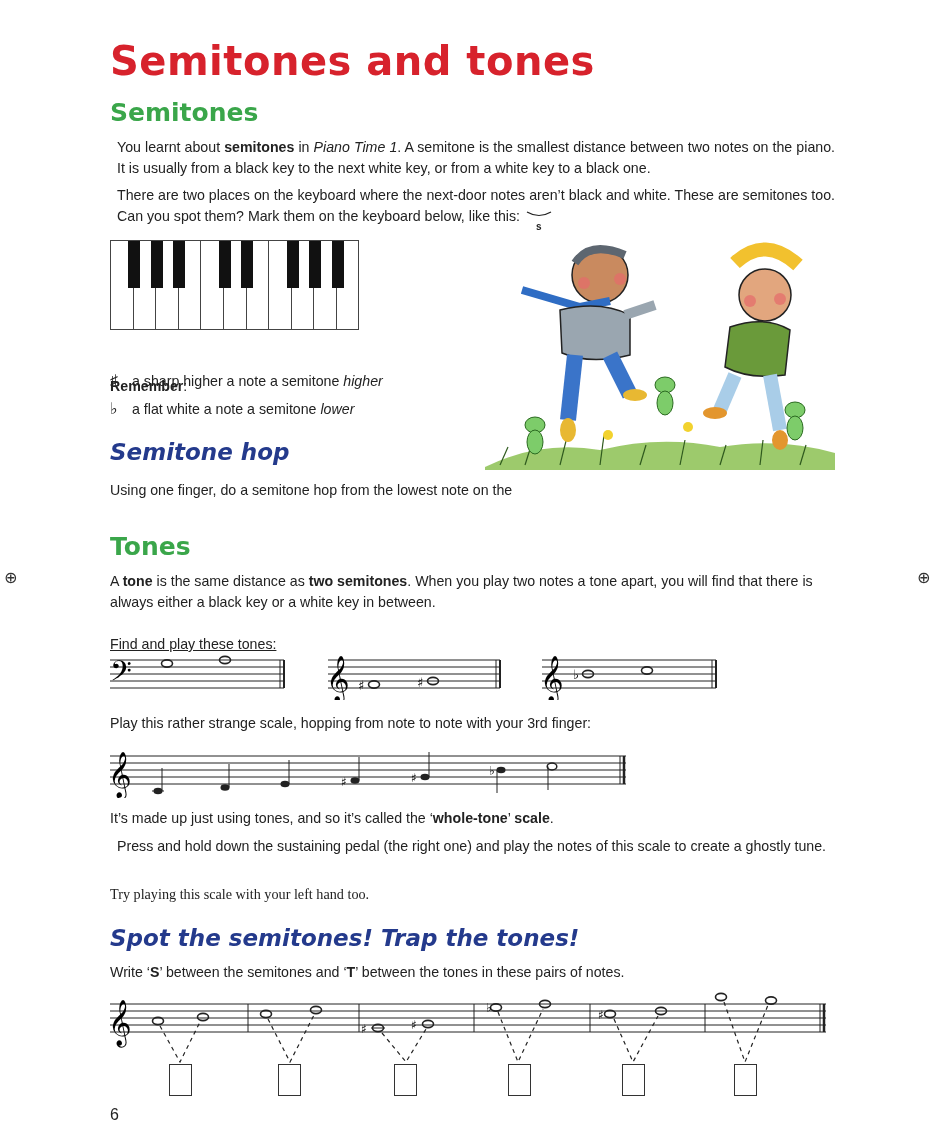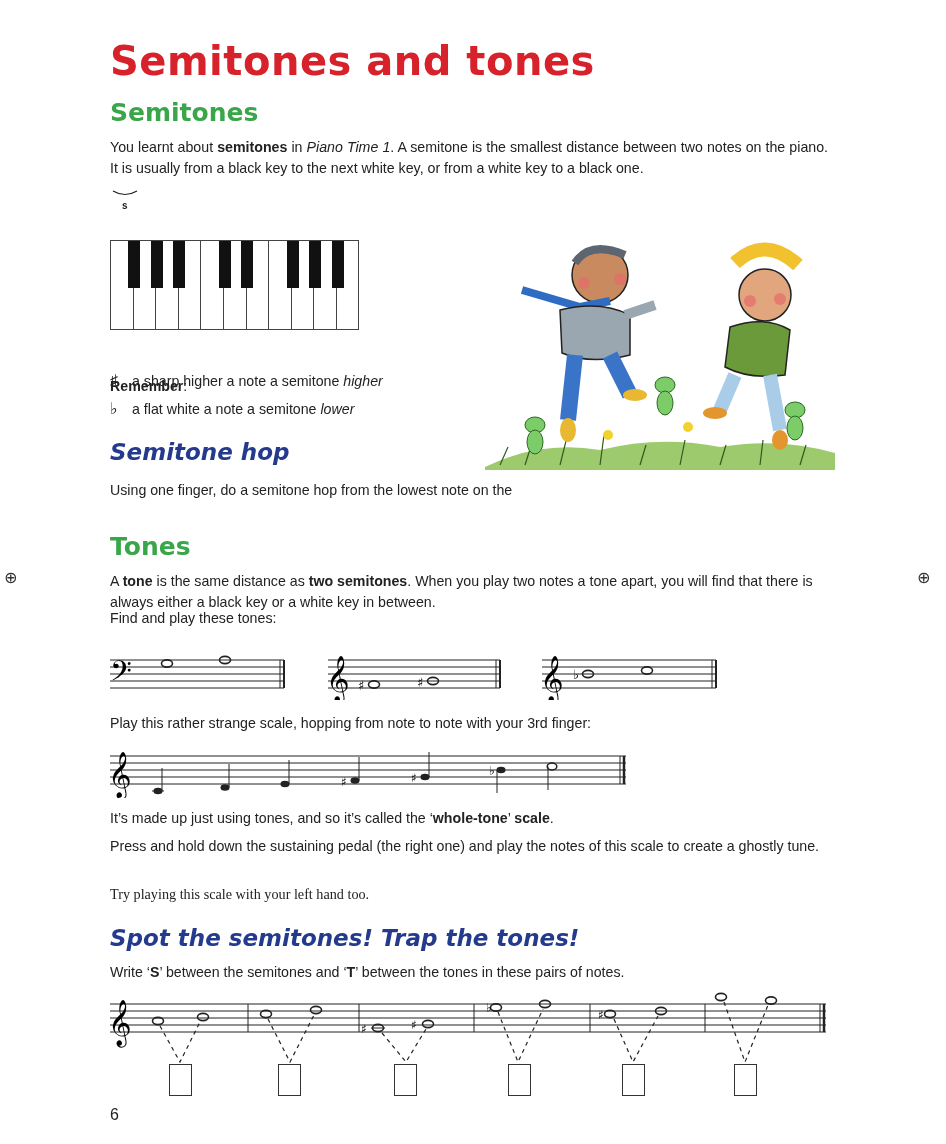--- a/index.html
+++ b/index.html
@@ -4,21 +4,21 @@
 <style>
   html, body { margin:0; padding:0; background:#ffffff; }
   body { width:946px; height:1144px; position:relative; overflow:hidden;
          font-family:"Liberation Sans", "DejaVu Sans", sans-serif; color:#1a1a1a; }
   .abs { position:absolute; }
   .page-title { left:110px; top:38px; font-size:40px; font-weight:bold; color:#d7222c;
                 font-family:"DejaVu Sans", sans-serif; letter-spacing:0.5px; }
   .h2-green { font-size:25px; font-weight:bold; color:#3aa64a; font-family:"DejaVu Sans", sans-serif; }
   .h2-blue { font-size:23px; font-weight:bold; font-style:italic; color:#243a8c; font-family:"DejaVu Sans", sans-serif; }
   .para { font-size:14.2px; line-height:21px; color:#222; }
-  .para.justify { text-align:justify; }
+  .para.justify { text-align:justify;margin-left:7px; }
   .para b { font-weight:bold; }
   .para i { font-style:italic; }
   .keyboard { left:110px; top:240px; width:249px; height:90px; border:1.5px solid #444; box-sizing:border-box; background:#fff; }
   .wkey { position:absolute; top:0; bottom:0; border-right:1.2px solid #444; box-sizing:border-box; }
   .bkey { position:absolute; top:0; width:12px; height:47px; background:#111; }
   .reg-mark { font-size:16px; color:#333; }
   .staff svg { display:block; }
   .dots { letter-spacing:2px; }
   .answer-box { position:absolute; width:23px; height:32px; border:1.5px solid #333; box-sizing:border-box; background:#fff; }
   .page-number { left:110px; top:1106px; font-size:16px; color:#222; }
@@ -31,20 +31,21 @@
 <div class="abs reg-mark" style="left:4px;top:568px;">⊕</div>
 <div class="abs reg-mark" style="left:917px;top:568px;">⊕</div>
 
 <div class="abs h2-green" style="left:110px;top:98px;">Semitones</div>
 
 <div class="abs para justify" style="left:110px;top:137px;width:718px;">
   <span>You learnt about </span><b>semitones</b><span> in </span><i>Piano Time 1</i><span>. A semitone is the smallest distance between two notes on the piano. It is usually from a black key to the next white key, or from a white key to a black one.</span>
 </div>
 
 <div class="abs para justify" style="left:110px;top:185px;width:718px;">
+  <span>There are two places on the keyboard where the next-door notes aren’t black and white. These are semitones too. Can you spot them? Mark them on the keyboard below, like this:</span>
   <span style="display:inline-block;position:relative;width:30px;height:14px;vertical-align:middle;">
     <svg width="30" height="10" style="position:absolute;left:0;top:0;">
         <path d="M3 2 Q15 9 27 2" stroke="#222" stroke-width="1.2" fill="none"></path>
       </svg>
     <span style="position:absolute;left:12px;top:6px;font-size:10px;font-weight:bold;">s</span>
   </span>
 </div>
 
 <div class="abs keyboard">
   <div class="wkey" style="left:0;width:22.6px;"></div>
@@ -133,21 +134,21 @@
 
 <div class="abs h2-blue" style="left:110px;top:439px;">Semitone hop</div>
 <div class="abs para" style="left:110px;top:480px;width:720px;">
   <div>Using one finger, do a semitone hop from the lowest note on the</div>
 </div>
 
 <div class="abs h2-green" style="left:110px;top:532px;">Tones</div>
 <div class="abs para" style="left:110px;top:571px;width:720px;">
   <span>A </span><b>tone</b><span> is the same distance as </span><b>two semitones</b><span>. When you play two notes a tone apart, you will find that there is always either a black key or a white key in between.</span>
 </div>
-<div class="abs para" style="left:110px;top:608px;">Find and play these tones:</div>
+<div class="abs para" style="left:110px;top:634px;text-decoration:underline;">Find and play these tones:</div>
 
 <div class="abs staff" style="left:108px;top:648px;">
   <svg width="180" height="50">
     <g stroke="#222" stroke-width="1">
         <line x1="2" y1="12" x2="176" y2="12"></line>
         <line x1="2" y1="19" x2="176" y2="19"></line>
         <line x1="2" y1="26" x2="176" y2="26"></line>
         <line x1="2" y1="33" x2="176" y2="33"></line>
         <line x1="2" y1="40" x2="176" y2="40"></line>
       </g>

